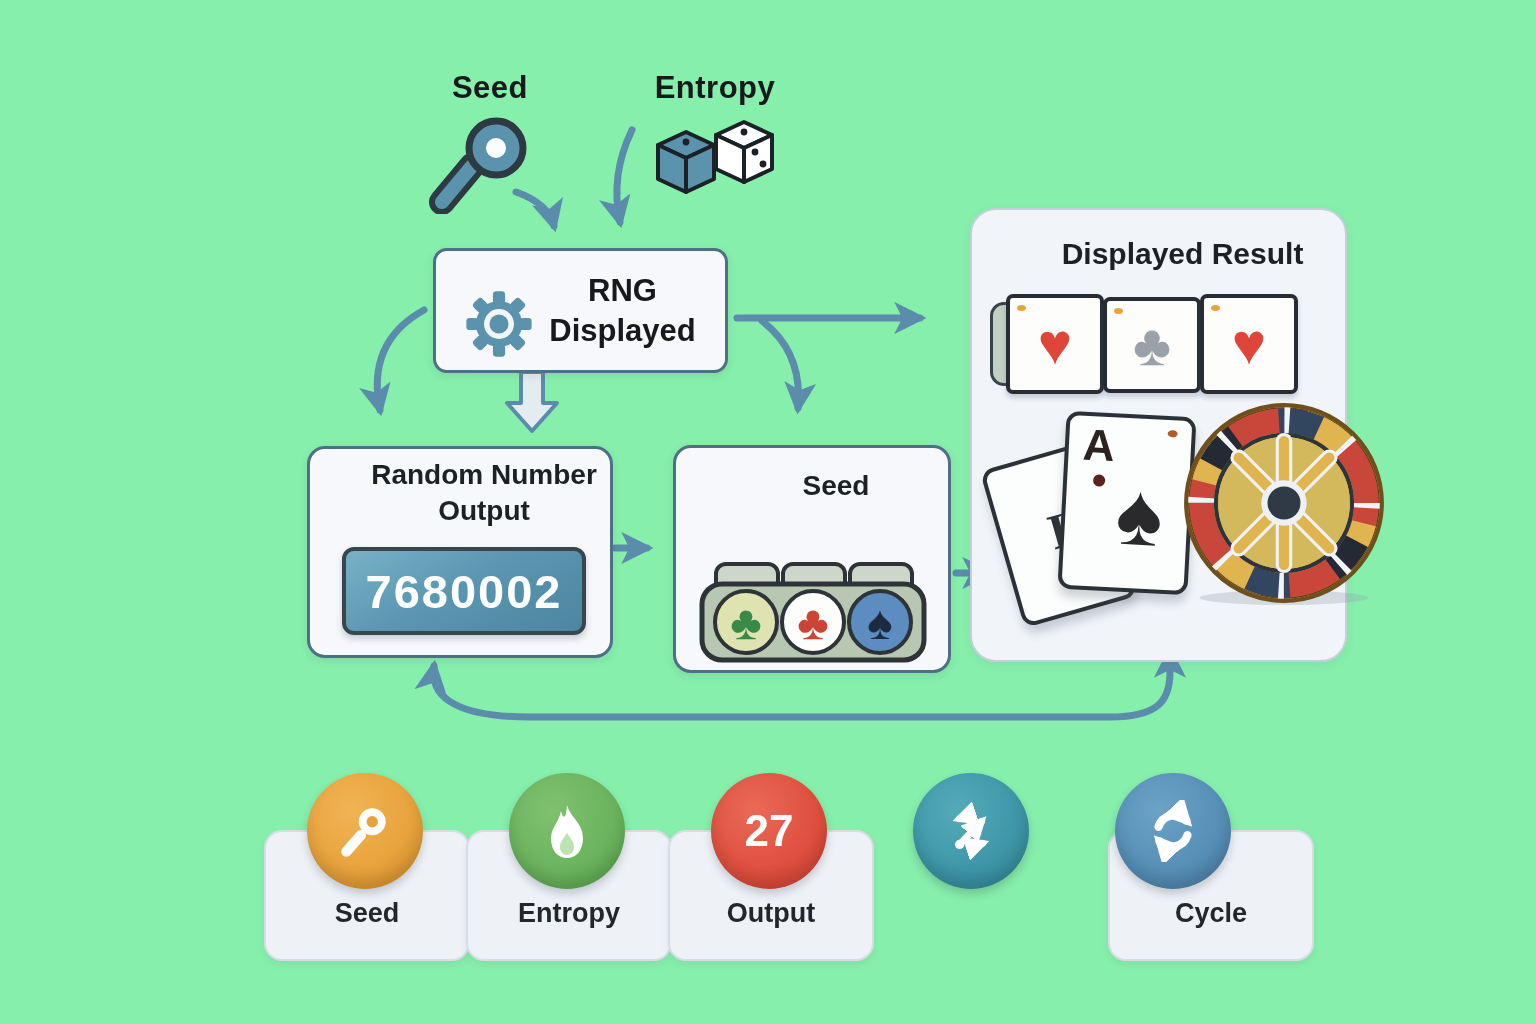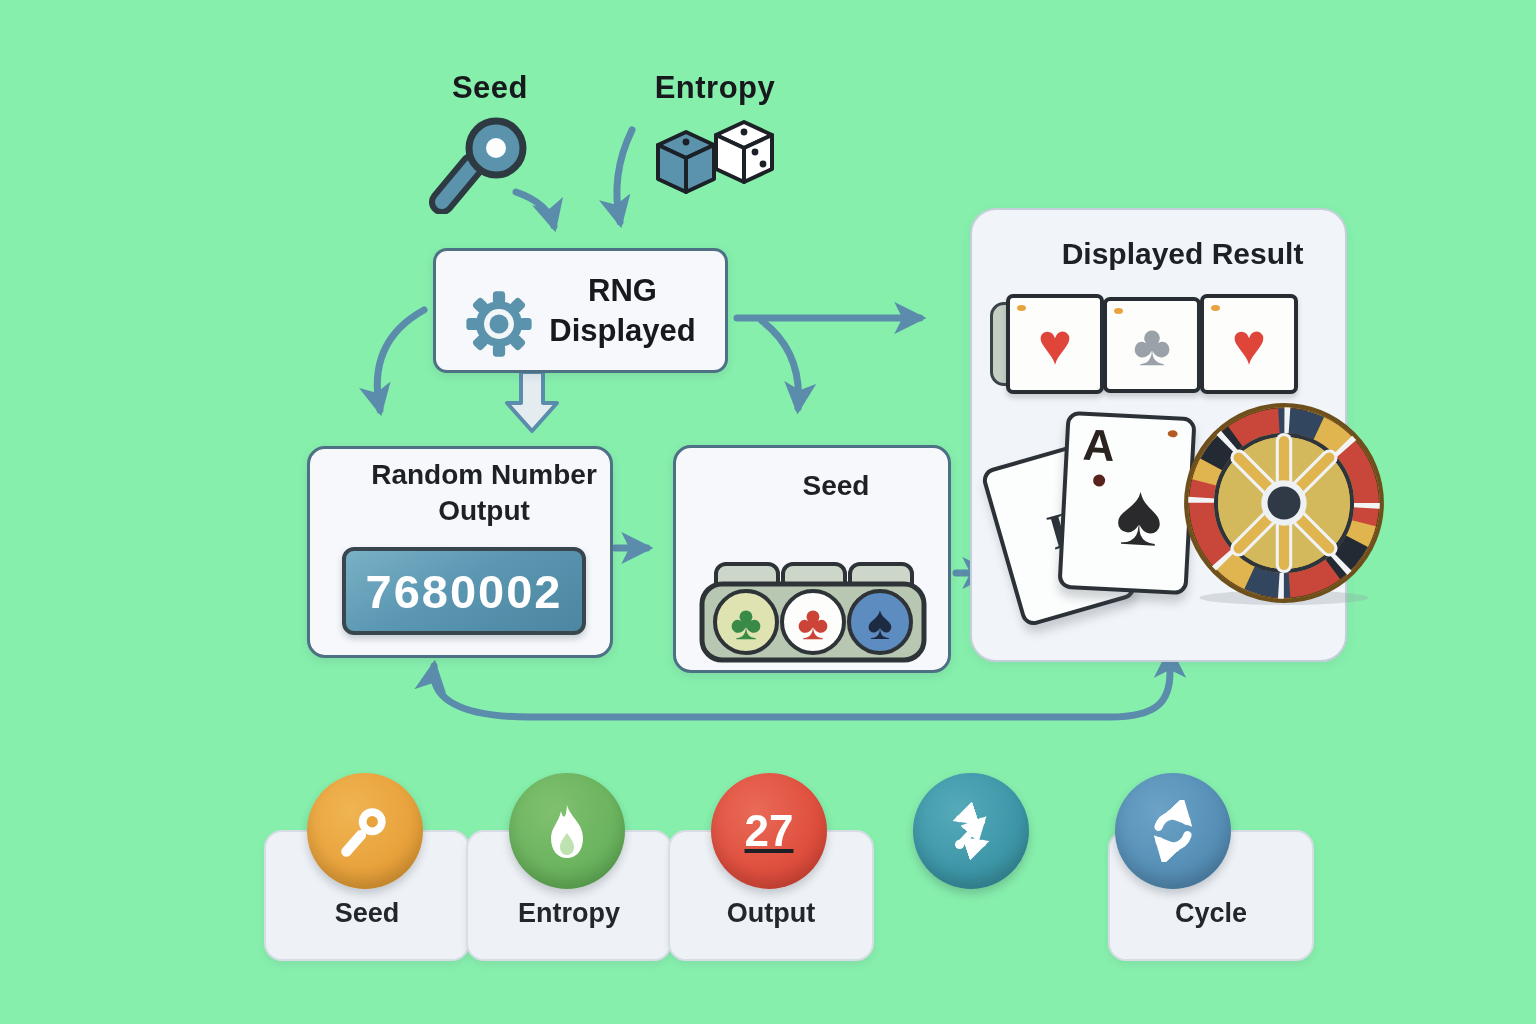--- a/index.html
+++ b/index.html
@@ -216,21 +216,21 @@
       <circle cx="37" cy="21" r="13" fill="#ffffff"></circle>
       <circle cx="37" cy="21" r="5.5" fill="#e8a33d"></circle>
     </svg>
   </div>
   <div class="legend-circle" style="left:509px;background:radial-gradient(circle at 38% 32%,#7fc06e,#6cb45f 55%,#55a04a);">
     <svg width="60" height="60" viewBox="0 0 60 60">
       <path d="M30,4 C33,16 46,22 46,37 C46,50 39,57 30,57 C21,57 14,50 14,37 C14,27 22,21 24,10 C26,18 29,19 30,4 z" fill="#ffffff"></path>
       <path d="M30,32 C34,38 37,41 37,46 C37,52 33,54 30,54 C27,54 23,52 23,46 C23,41 26,38 30,32 z" fill="#bfe3b0"></path>
     </svg>
   </div>
-  <div class="legend-circle" style="left:711px;background:radial-gradient(circle at 38% 32%,#e96a57,#e0503f 55%,#c93d2e);text-decoration:underline;">
+  <div class="legend-circle" style="left:711px;background:radial-gradient(circle at 38% 32%,#e96a57,#e0503f 55%,#c93d2e);">
     <div class="badge-num">27</div>
   </div>
   <div class="legend-circle" style="left:913px;background:radial-gradient(circle at 38% 32%,#55aab9,#3e97a8 55%,#2f818f);">
     <svg width="62" height="62" viewBox="0 0 60 60">
       <defs>
         <marker id="wa" viewBox="0 0 10 10" refX="7" refY="5" markerWidth="3.4" markerHeight="3.4" orient="auto">
           <path d="M0,0 L10,5 L0,10 z" fill="#ffffff"></path>
         </marker>
       </defs>
       <g stroke="#ffffff" stroke-width="7" stroke-linecap="round" fill="none">

